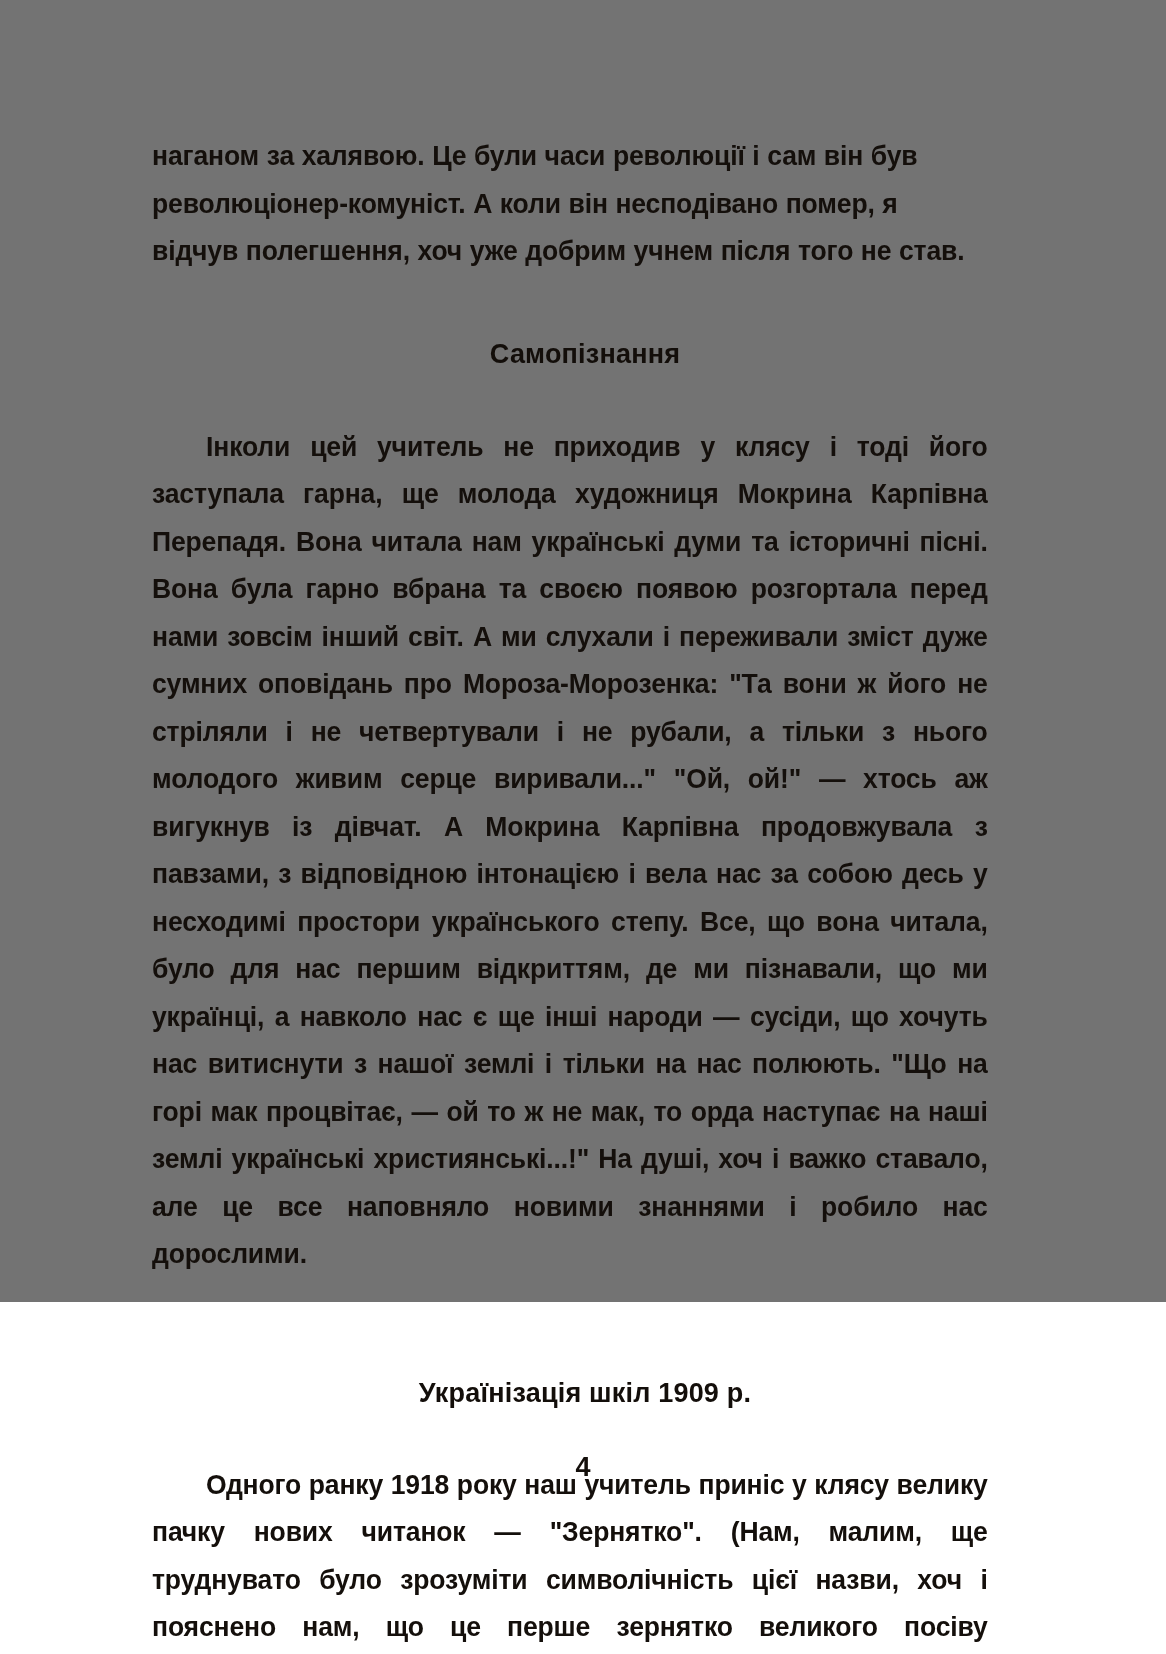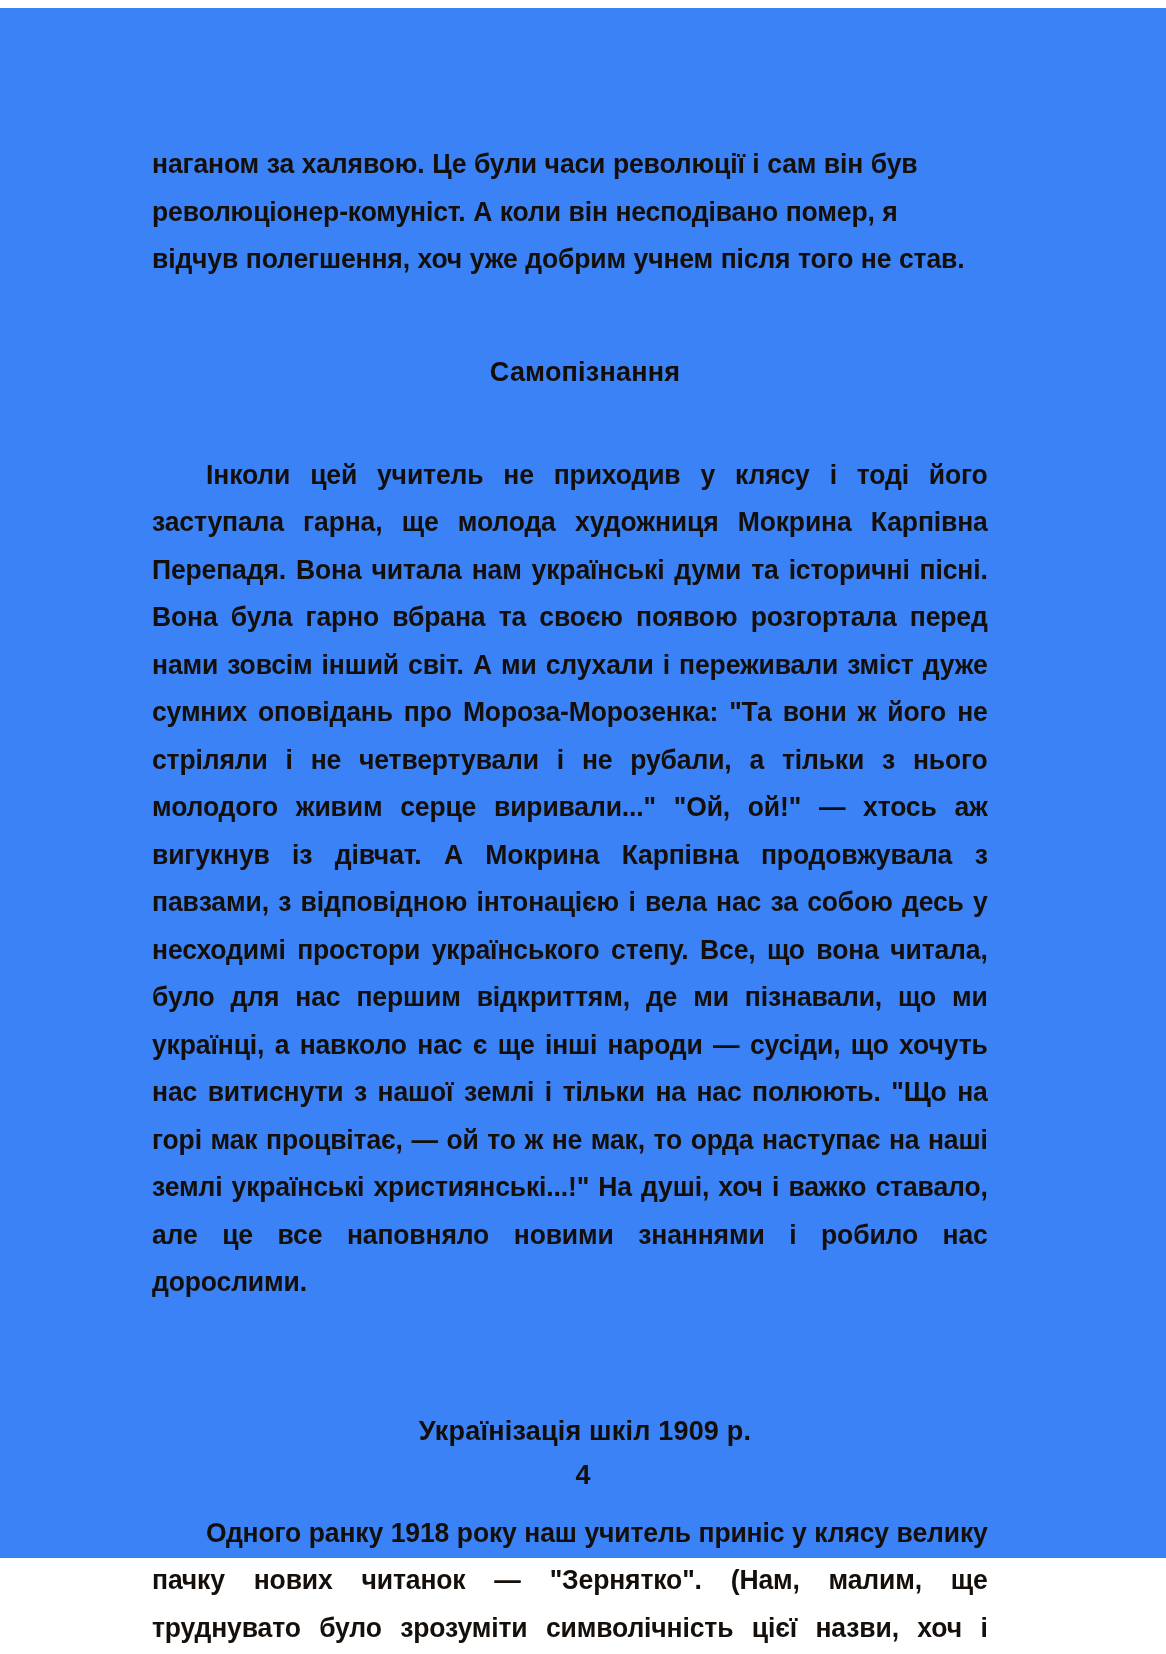--- a/index.html
+++ b/index.html
@@ -12,24 +12,24 @@
     height: 1654px;
     font-family: "Liberation Sans", "DejaVu Sans", sans-serif;
     color: #14100c;
     position: relative;
     overflow: hidden;
   }
 
   .page {
     position: absolute;
     left: 0;
-    top: 8px;
+    top: 0;
     width: 1166px;
-    height: 1550px;
-    background: #3b82f6;
+    height: 1302px;
+    background: #737373;
   }
 
   .content {
     position: absolute;
     left: 152px;
     top: 132px;
     width: 866px;
   }
 
   .para {
@@ -53,21 +53,21 @@
 
   .para.nojust {
     text-align: left;
   }
 
   .heading {
     font-size: 27px;
     font-weight: 700;
     text-align: center;
     letter-spacing: 0.2px;
-    margin: 18px;
+    margin: 8px;
     color: #130e0a;
     font-stretch: semi-condensed;
   }
 
   
   .gap-top-1 { height: 56px; }
   .gap-after-h1 { height: 45px; }
   .gap-big { height: 92px; }
   .gap-after-h2 { height: 44px; }
 

